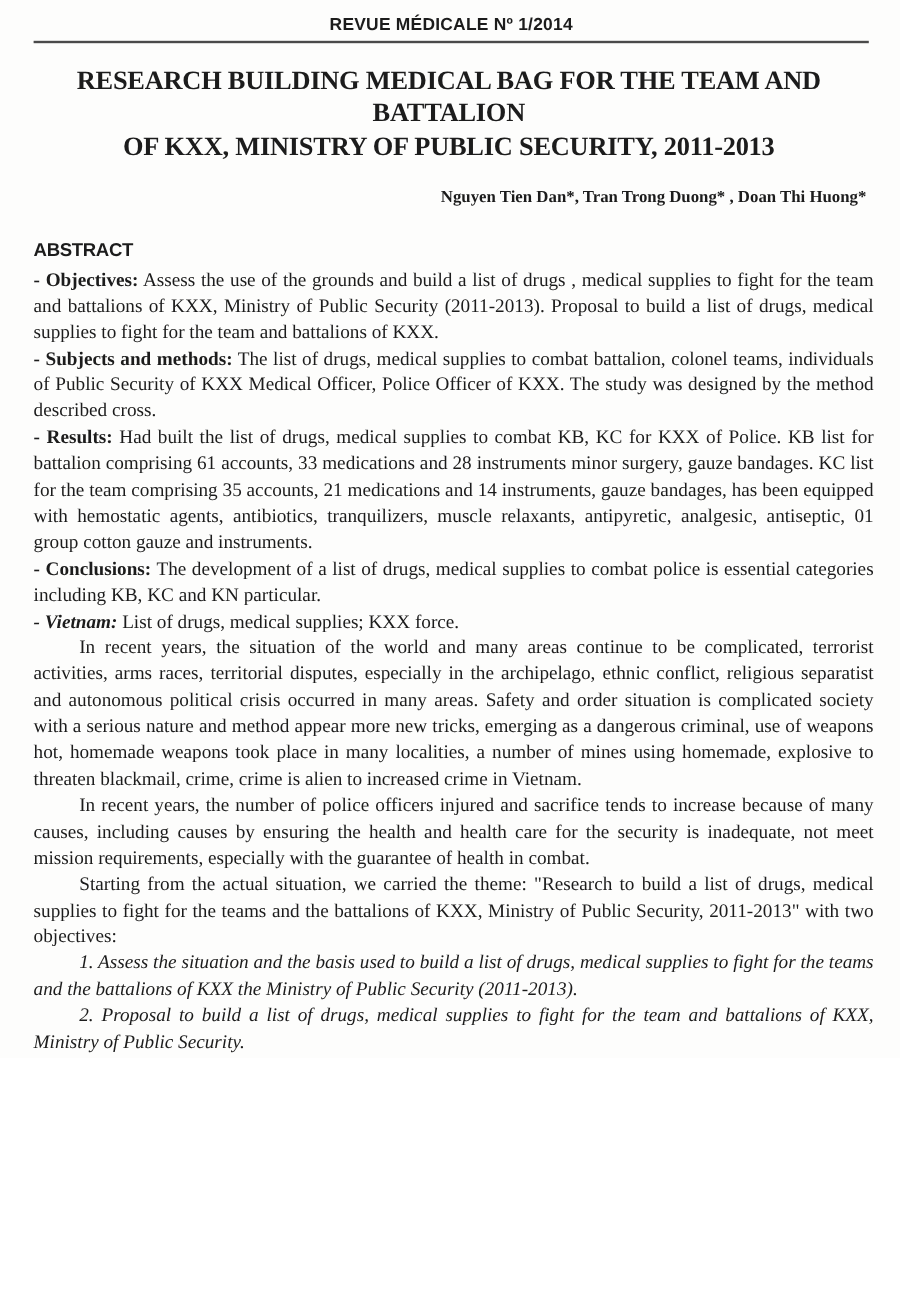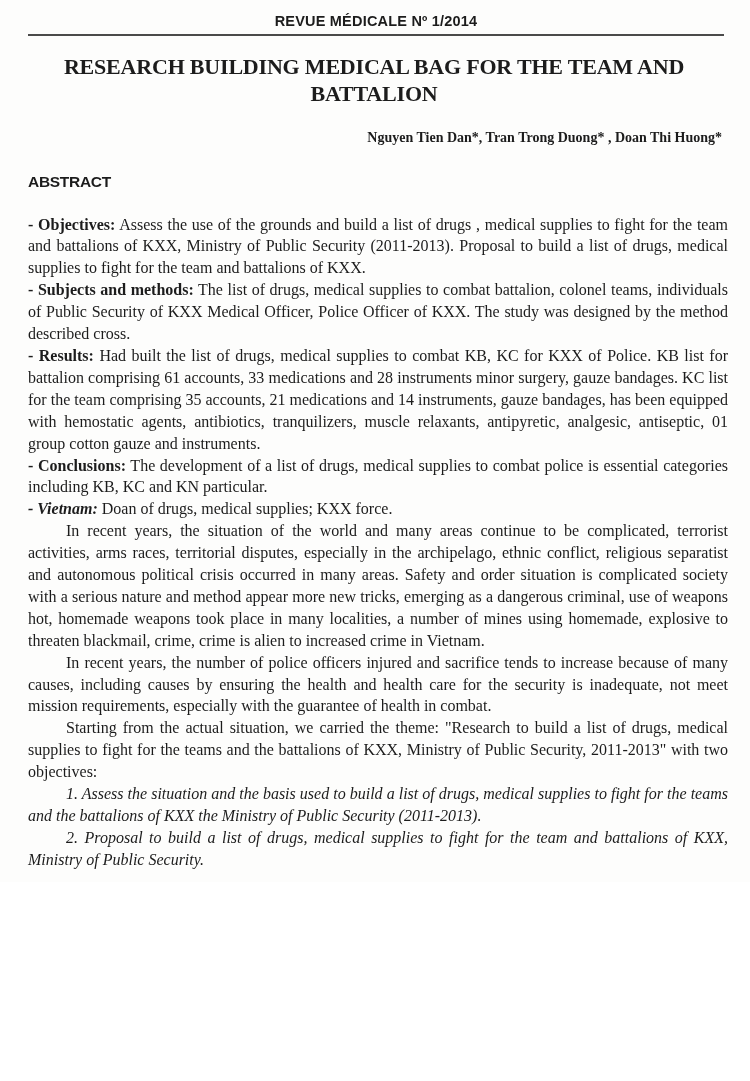--- a/index.html
+++ b/index.html
@@ -39,21 +39,21 @@
     font-weight: 700;
     font-size: 14px;
   }
   .section-heading {
     margin: 0 28px;
     font-family: "Liberation Sans", sans-serif;
     font-weight: 700;
     font-size: 15.5px;
     letter-spacing: -0.3px;
   }
-  .abstract-heading { margin-top: 27px; margin-bottom: 23px; }
+  .abstract-heading { margin-top: 27px; margin-bottom: 5px; }
   .background-heading { margin-top: 26px; margin-bottom: 4px; }
   .abs-item, .body-para, .objective {
     margin: 0 22px 0 28px;
     font-size: 16px;
     line-height: 1.37;
     text-align: justify;
   }
   .abs-item .lbl { font-weight: 700; }
   .lbl-italic { font-style: italic; }
   .body-para { text-indent: 38px; }
@@ -85,20 +85,21 @@
 <body>
 
 <div class="page">
 
   <div class="header">
     <span>REVUE MÉDICALE Nº 1/2014</span>
   </div>
 
   <h1 class="title">
     <span>RESEARCH BUILDING MEDICAL BAG FOR THE TEAM AND BATTALION</span>
+    <span>OF KXX, MINISTRY OF PUBLIC SECURITY, 2011-2013</span>
   </h1>
 
   <div class="authors">Nguyen Tien Dan*, Tran Trong Duong* , Doan Thi Huong*</div>
 
   <section>
     <h2 class="section-heading abstract-heading">ABSTRACT</h2>
 
     <p class="abs-item">
       <b class="lbl">- Objectives:</b>
       <span>Assess the use of the grounds and build a list of drugs , medical supplies to fight for the team and battalions of KXX, Ministry of Public Security (2011-2013). Proposal to build a list of drugs, medical supplies to fight for the team and battalions of KXX.</span>
@@ -114,21 +115,21 @@
       <span>Had built the list of drugs, medical supplies to combat KB, KC for KXX of Police. KB list for battalion comprising 61 accounts, 33 medications and 28 instruments minor surgery, gauze bandages. KC list for the team comprising 35 accounts, 21 medications and 14 instruments, gauze bandages, has been equipped with hemostatic agents, antibiotics, tranquilizers, muscle relaxants, antipyretic, analgesic, antiseptic, 01 group cotton gauze and instruments.</span>
     </p>
 
     <p class="abs-item">
       <b class="lbl">- Conclusions:</b>
       <span>The development of a list of drugs, medical supplies to combat police is essential categories including KB, KC and KN particular.</span>
     </p>
 
     <p class="abs-item">
       <b class="lbl lbl-italic">- Vietnam:</b>
-      <span>Doan of drugs, medical supplies; KXX force.</span>
+      <span>List of drugs, medical supplies; KXX force.</span>
     </p>
   </section>
 
   <section>
 
     <p class="body-para">In recent years, the situation of the world and many areas continue to be complicated, terrorist activities, arms races, territorial disputes, especially in the archipelago, ethnic conflict, religious separatist and autonomous political crisis occurred in many areas. Safety and order situation is complicated society with a serious nature and method appear more new tricks, emerging as a dangerous criminal, use of weapons hot, homemade weapons took place in many localities, a number of mines using homemade, explosive to threaten blackmail, crime, crime is alien to increased crime in Vietnam.</p>
     <p class="body-para">In recent years, the number of police officers injured and sacrifice tends to increase because of many causes, including causes by ensuring the health and health care for the security is inadequate, not meet mission requirements, especially with the guarantee of health in combat.</p>
     <p class="body-para">Starting from the actual situation, we carried the theme: "Research to build a list of drugs, medical supplies to fight for the teams and the battalions of KXX, Ministry of Public Security, 2011-2013" with two objectives:</p>
 
     <p class="objective">1. Assess the situation and the basis used to build a list of drugs, medical supplies to fight for the teams and the battalions of KXX the Ministry of Public Security (2011-2013).</p>

